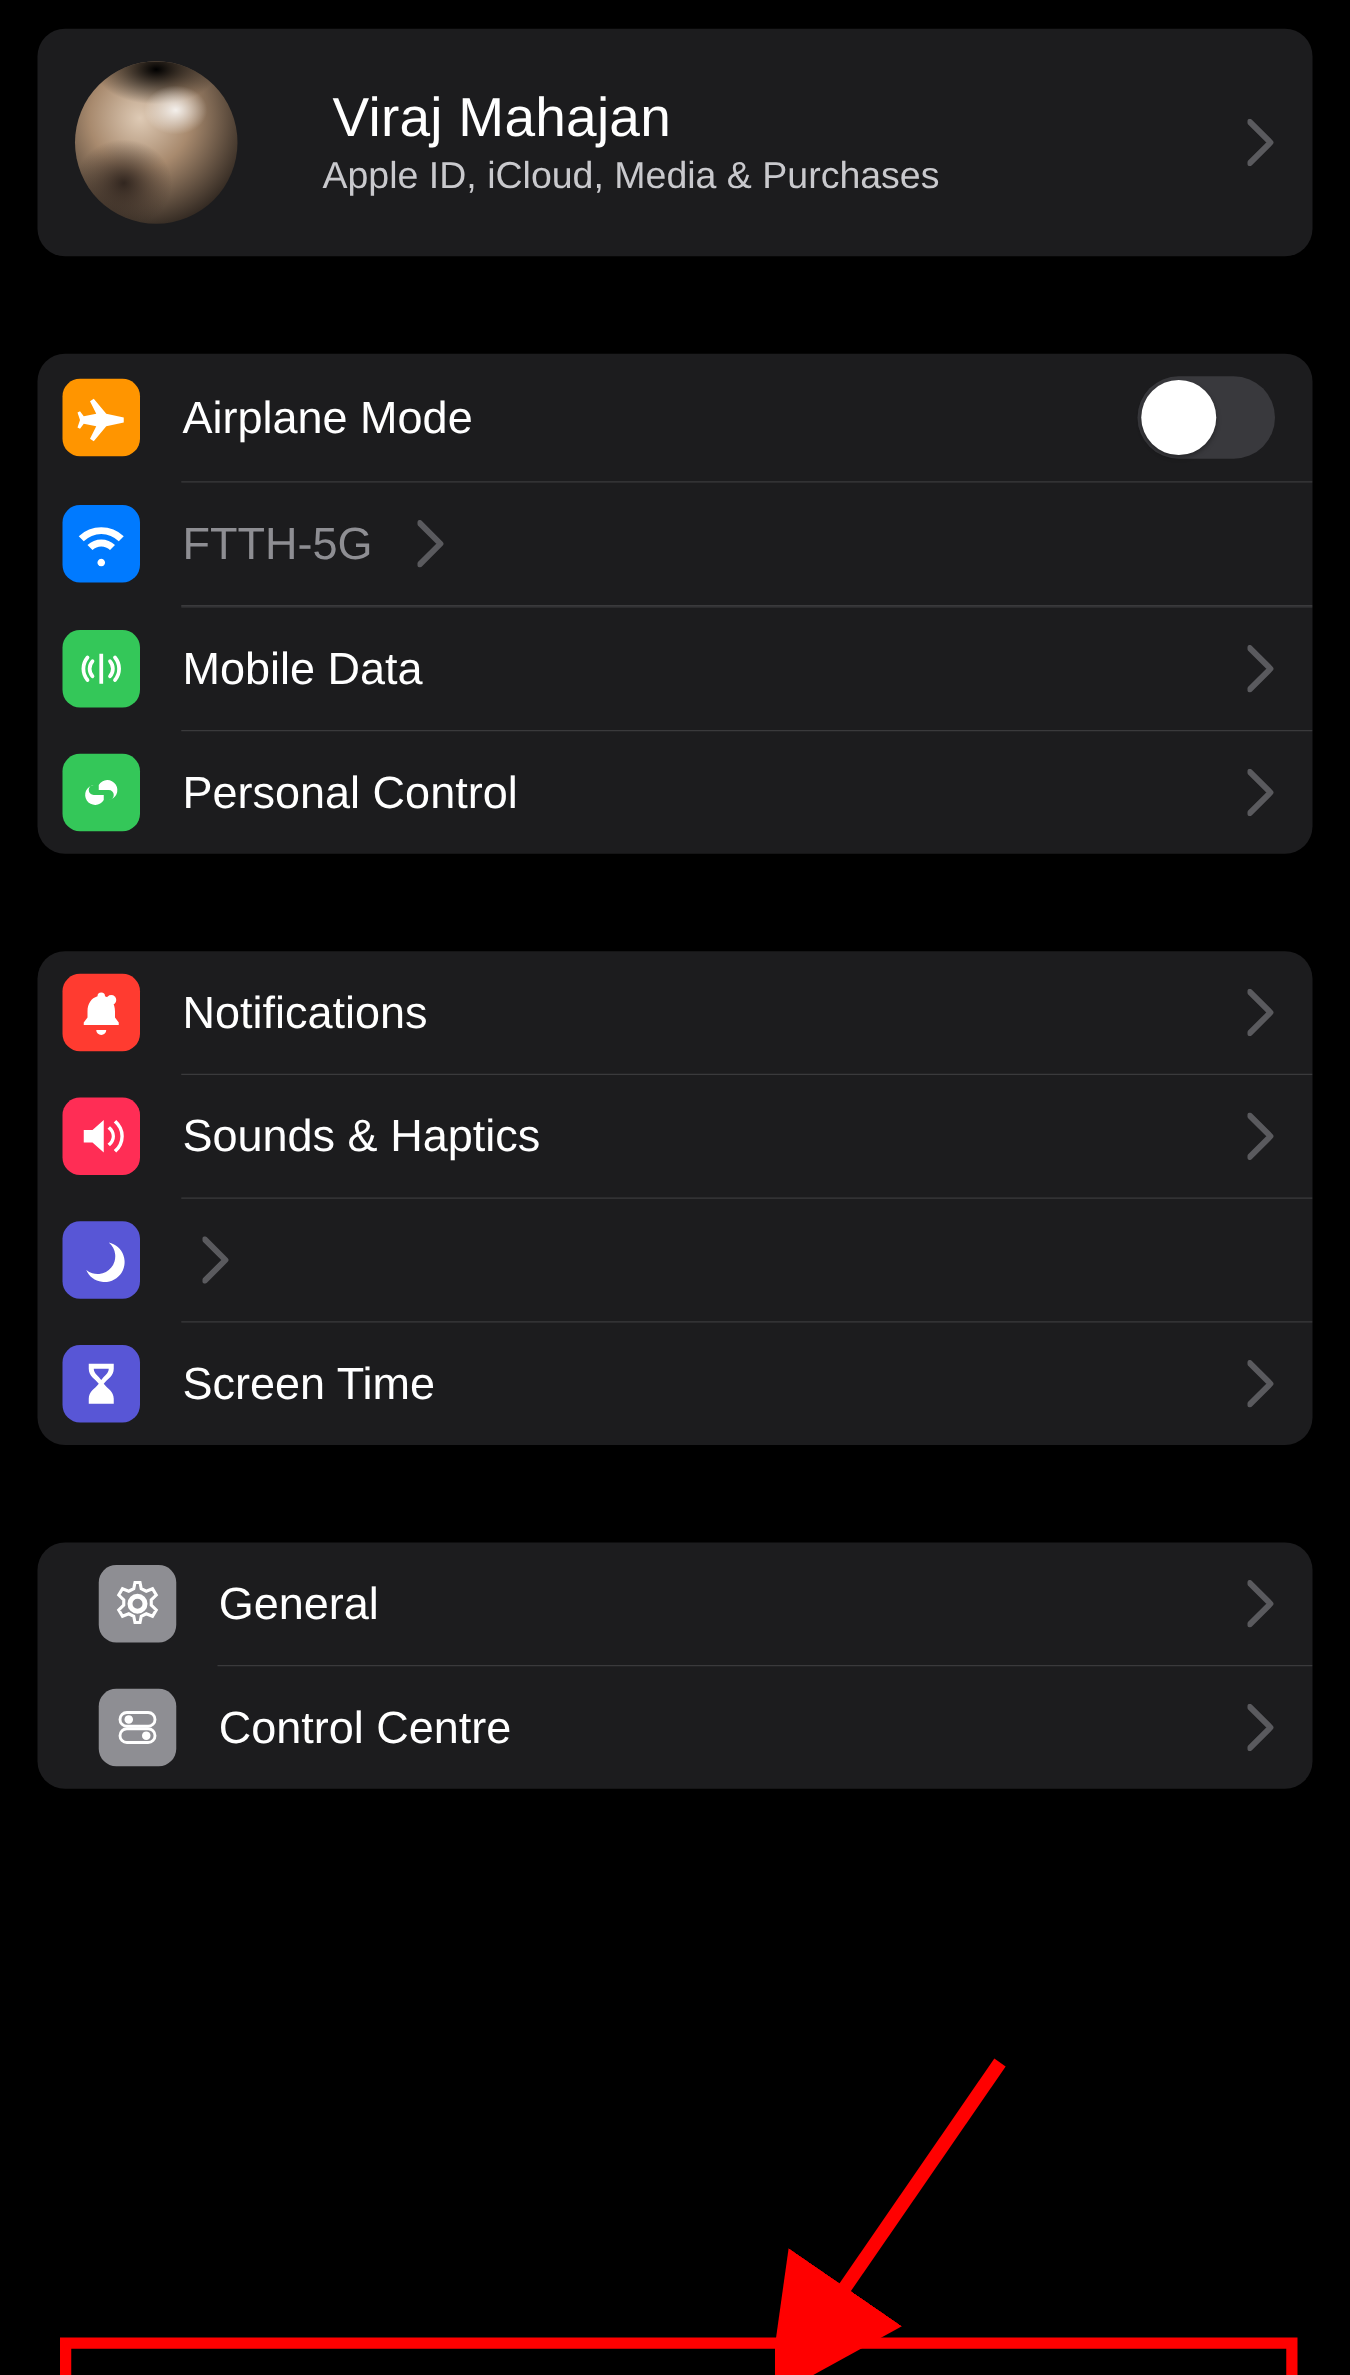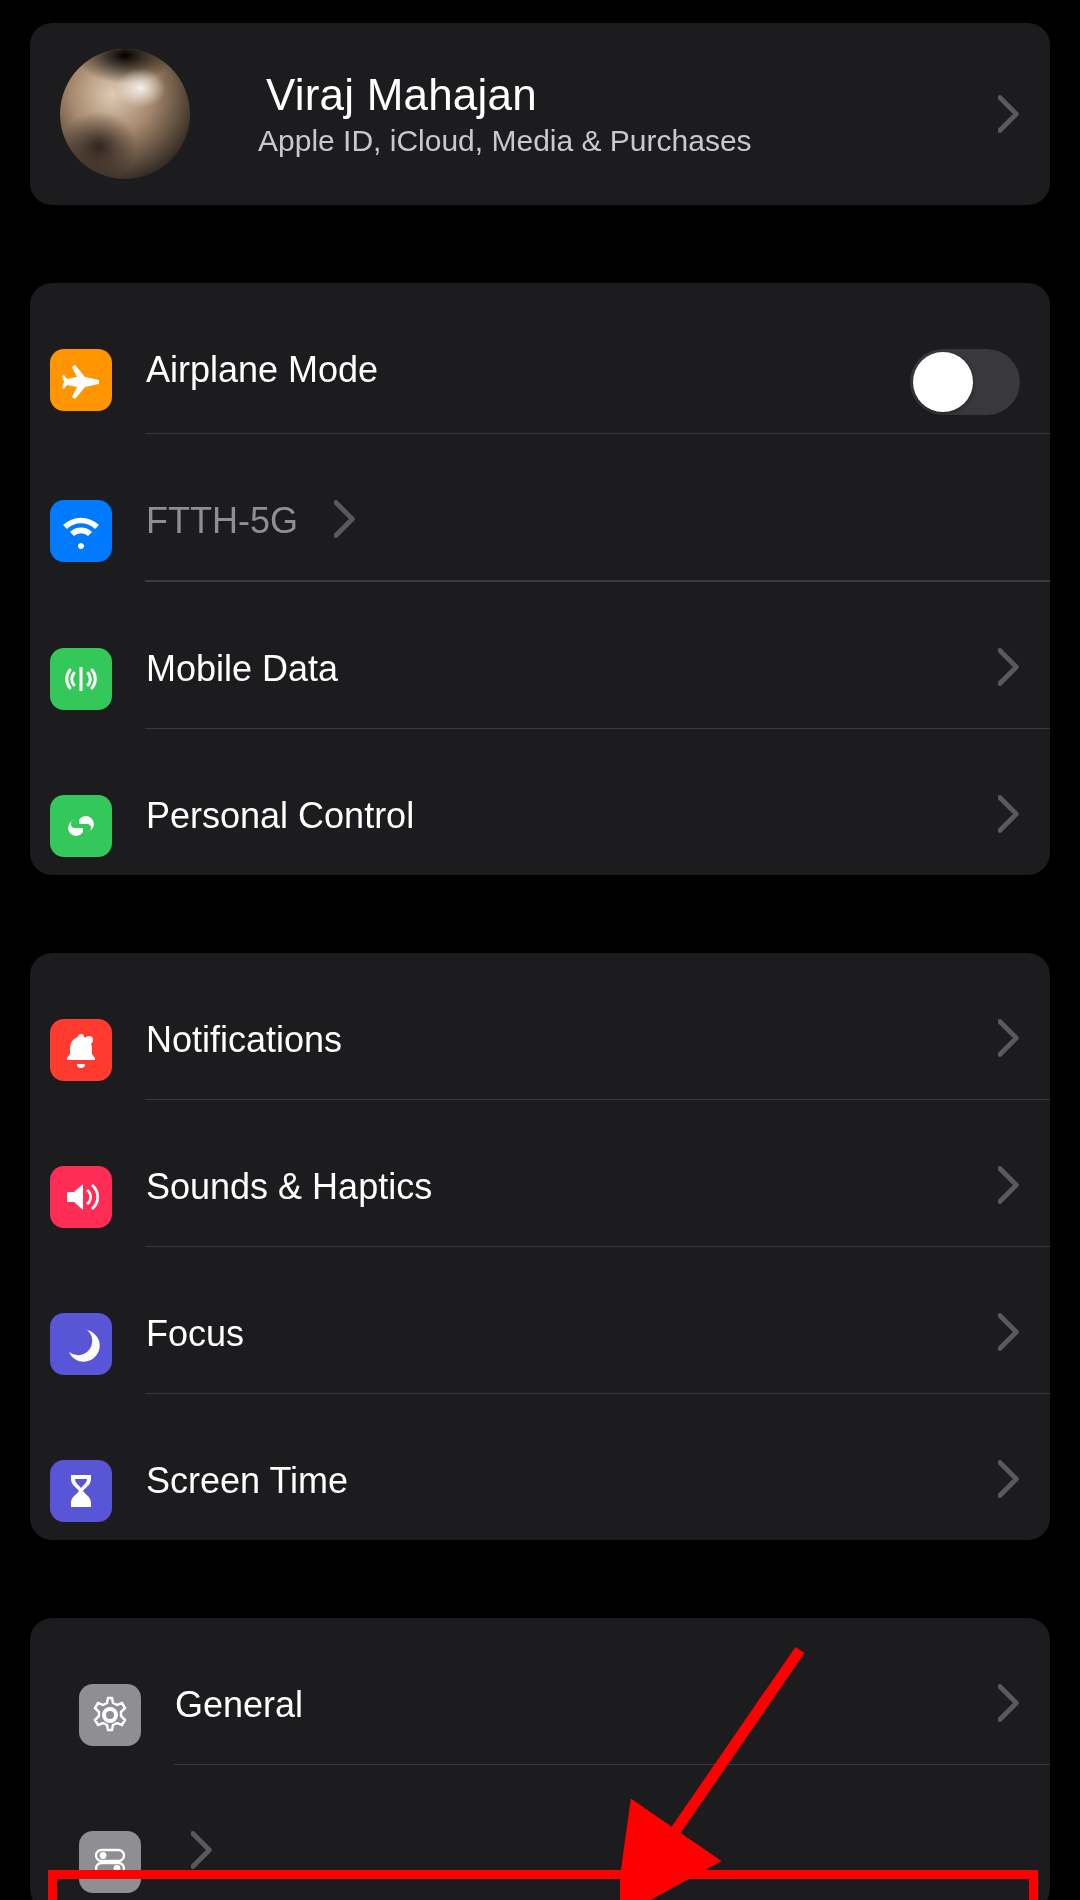--- a/index.html
+++ b/index.html
@@ -60,25 +60,24 @@
   }
   .chevron {
     color: #5a5a5e;
     font-size: 0;
     flex-shrink: 0;
     margin-left: 16px;
   }
   .chevron svg { width: 22px; height: 38px; display:block; }
   .row {
     display: flex;
-    align-items: flex-start;
+    align-items: center;
     padding: 18px 30px 18px 20px;
     cursor: pointer;
     min-height: 95px;
-    margin-top: 48px;
   }
   .row-sep {
     border-bottom: 1px solid #3a3a3c;
     margin-left: 115px;
   }
   .icon-box {
     width: 62px;
     height: 62px;
     border-radius: 14px;
     margin-right: 34px;
@@ -242,21 +241,20 @@
     </span>
   </div>
   <div class="row-sep"></div>
 
   <div class="row">
     <div class="icon-box" style="background:#5856d6">
       <svg viewBox="0 0 40 40">
           <path d="M26 6a16 16 0 1 1-18 22 13 13 0 0 0 18-22z"></path>
         </svg>
     </div>
-    <div class="row-label">Focus</div>
     <span class="chevron">
       <svg viewBox="0 0 12 20">
           <path d="M1 1 L10 10 L1 19" stroke="#5a5a5e" stroke-width="2.6" fill="none" stroke-linecap="round" stroke-linejoin="round"></path>
         </svg>
     </span>
   </div>
   <div class="row-sep"></div>
 
   <div class="row">
     <div class="icon-box" style="background:#5856d6">
@@ -292,20 +290,21 @@
 
   <div class="row">
     <div class="icon-box" style="background:#8e8e93">
       <svg viewBox="0 0 40 40">
           <rect x="6" y="8" width="28" height="11" rx="5.5" fill="none" stroke="#fff" stroke-width="2.3"></rect>
           <circle cx="13" cy="13.5" r="3.4" fill="#fff"></circle>
           <rect x="6" y="21" width="28" height="11" rx="5.5" fill="none" stroke="#fff" stroke-width="2.3"></rect>
           <circle cx="27" cy="26.5" r="3.4" fill="#fff"></circle>
         </svg>
     </div>
+    <div class="row-label">Control Centre</div>
     <span class="chevron">
       <svg viewBox="0 0 12 20">
           <path d="M1 1 L10 10 L1 19" stroke="#5a5a5e" stroke-width="2.6" fill="none" stroke-linecap="round" stroke-linejoin="round"></path>
         </svg>
     </span>
   </div>
 </div>
 
 <svg class="annotation-arrow" style="left:620px; top:1640px; width:220px; height:260px;" viewBox="0 0 220 260">
   <defs>

